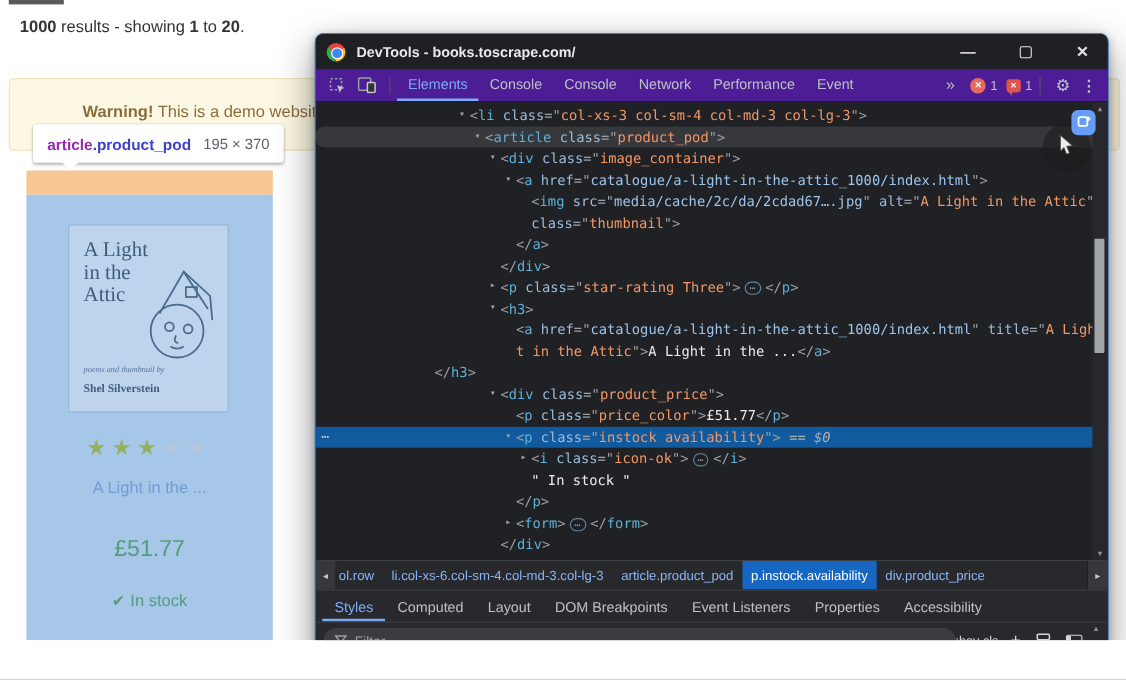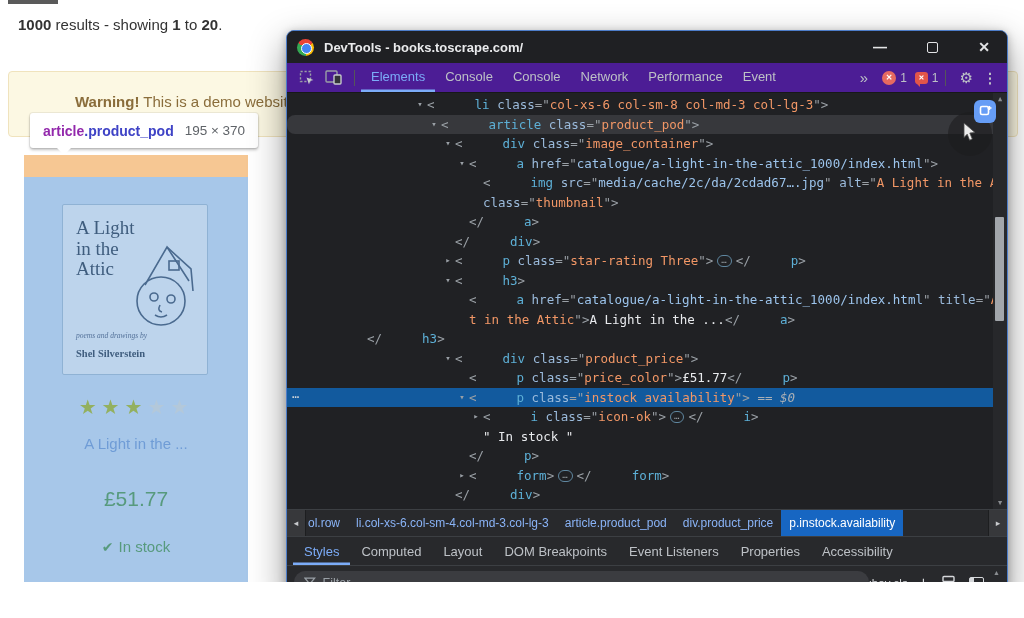--- a/index.html
+++ b/index.html
@@ -77,21 +77,21 @@
   .gear { color:#bdc1c6; font-size:15px; margin:0 10px 0 8px; cursor:pointer; }
   .kebab { color:#bdc1c6; font-size:14px; font-weight:bold; margin-right:10px; letter-spacing:0; cursor:pointer; }
 
   
   .code { flex:1 1 auto; position:relative; background:#202124; overflow:hidden; padding-top:2px;
     font-family:"DejaVu Sans Mono","Liberation Mono",monospace; font-size:12.5px; color:#e8eaed; }
   .code-line { height:19.5px; line-height:19.5px; white-space:pre; position:relative; cursor:pointer; }
   .code-line.hov { background:#37383c; border-radius:8px 0 0 8px; }
   .code-line.sel { background:#125a9e; }
   .exp { position:absolute; top:0; width:12px; text-align:center; color:#9aa0a6; font-size:9px; }
-  .tk-p { color:#9aa0a6; } .tk-t { color:#5db0d7;margin-left:40px; } .tk-a { color:#9bbbdc; }
+  .tk-p { color:#9aa0a6; } .tk-t { color:#5db0d7; } .tk-a { color:#9bbbdc; }
   .tk-v { color:#f29766; } .tk-l { color:#9cc4ec; }
   .tk-x { color:#e8eaed; } .tk-d { color:#aab0b6; font-style:italic; }
   .tk-b { display:inline-block; border:1px solid #5f87a0; border-radius:8px; color:#9aa0a6; font-size:9px;
     height:12px; line-height:9px; padding:0 3px; margin:0 4px; vertical-align:2px; letter-spacing:1px; cursor:pointer; }
   .sel-dots { position:absolute; left:5px; top:0; color:#d2d5d9; font-size:12px; letter-spacing:1px; }
   .code-scroll { position:absolute; right:0; top:0; width:14px; height:100%; background:#27282b; }
   .scroll-arrow { position:absolute; left:0; width:14px; text-align:center; color:#8a8d91; font-size:7px; cursor:pointer; }
   .scroll-thumb { position:absolute; left:2px; top:124px; width:9px; height:104px; background:#a2a6ab; border-radius:1px; cursor:pointer; }
 
   
@@ -156,21 +156,21 @@
             <circle cx="34" cy="62" r="24"></circle>
             <path d="M18 46 L40 8 L62 42"></path>
             <path d="M40 8 L64 30 L66 52"></path>
             <rect x="42" y="22" width="10" height="9"></rect>
             <circle cx="27" cy="58" r="4"></circle>
             <circle cx="44" cy="60" r="4"></circle>
             <path d="M33 66 q-3 6 2 7"></path>
             <path d="M28 76 q6 4 12 0"></path>
           </g>
         </svg>
-        <div class="cover-sub">poems and drawings by</div>
+        <div class="cover-sub">poems and thumbnail by</div>
         <div class="cover-author">Shel Silverstein</div>
       </div>
       <div class="stars" id="stars"><span class="star filled">★</span><span class="star filled">★</span><span class="star filled">★</span><span class="star empty">★</span><span class="star empty">★</span></div>
       <div class="card-title">A Light in the ...</div>
       <div class="price">£51.77</div>
       <div class="stock"><span class="check">✔</span><span>In stock</span></div>
       <div class="add-btn">Add to basket</div>
     </div>
     <div class="band-bottom"></div>
   </div>
@@ -214,33 +214,33 @@
       <div class="badge-count">1</div>
       <div class="badge-iss">✕</div>
       <div class="badge-count">1</div>
       <div class="tb-sep"></div>
       <div class="gear">⚙</div>
       <div class="kebab">⋮</div>
     </div>
 
     <div class="code" id="code-panel">
       <div id="code-lines">
-          <div class="code-line" style="padding-left: 140px;"><span class="exp" style="left: 127px;">▾</span><span class="tk-p">&lt;</span><span class="tk-t">li</span><span class="tk-p"> </span><span class="tk-a">class</span><span class="tk-p">="</span><span class="tk-v">col-xs-6 col-sm-8 col-md-3 col-lg-3</span><span class="tk-p">"&gt;</span></div>
+          <div class="code-line" style="padding-left: 140px;"><span class="exp" style="left: 127px;">▾</span><span class="tk-p">&lt;</span><span class="tk-t">li</span><span class="tk-p"> </span><span class="tk-a">class</span><span class="tk-p">="</span><span class="tk-v">col-xs-3 col-sm-4 col-md-3 col-lg-3</span><span class="tk-p">"&gt;</span></div>
           <div class="code-line hov" style="padding-left: 154px;"><span class="exp" style="left: 141px;">▾</span><span class="tk-p">&lt;</span><span class="tk-t">article</span><span class="tk-p"> </span><span class="tk-a">class</span><span class="tk-p">="</span><span class="tk-v">product_pod</span><span class="tk-p">"&gt;</span></div>
           <div class="code-line" style="padding-left: 168px;"><span class="exp" style="left: 155px;">▾</span><span class="tk-p">&lt;</span><span class="tk-t">div</span><span class="tk-p"> </span><span class="tk-a">class</span><span class="tk-p">="</span><span class="tk-v">image_container</span><span class="tk-p">"&gt;</span></div>
           <div class="code-line" style="padding-left: 182px;"><span class="exp" style="left: 169px;">▾</span><span class="tk-p">&lt;</span><span class="tk-t">a</span><span class="tk-p"> </span><span class="tk-a">href</span><span class="tk-p">="</span><span class="tk-l">catalogue/a-light-in-the-attic_1000/index.html</span><span class="tk-p">"&gt;</span></div>
           <div class="code-line" style="padding-left: 196px;"><span class="tk-p">&lt;</span><span class="tk-t">img</span><span class="tk-p"> </span><span class="tk-a">src</span><span class="tk-p">="</span><span class="tk-l">media/cache/2c/da/2cdad67….jpg</span><span class="tk-p">" </span><span class="tk-a">alt</span><span class="tk-p">="</span><span class="tk-v">A Light in the Attic</span><span class="tk-p">"</span></div>
           <div class="code-line" style="padding-left: 196px;"><span class="tk-a">class</span><span class="tk-p">="</span><span class="tk-v">thumbnail</span><span class="tk-p">"&gt;</span></div>
           <div class="code-line" style="padding-left: 182px;"><span class="tk-p">&lt;/</span><span class="tk-t">a</span><span class="tk-p">&gt;</span></div>
           <div class="code-line" style="padding-left: 168px;"><span class="tk-p">&lt;/</span><span class="tk-t">div</span><span class="tk-p">&gt;</span></div>
           <div class="code-line" style="padding-left: 168px;"><span class="exp" style="left: 155px;">▸</span><span class="tk-p">&lt;</span><span class="tk-t">p</span><span class="tk-p"> </span><span class="tk-a">class</span><span class="tk-p">="</span><span class="tk-v">star-rating Three</span><span class="tk-p">"&gt;</span><span class="tk-b">…</span><span class="tk-p">&lt;/</span><span class="tk-t">p</span><span class="tk-p">&gt;</span></div>
           <div class="code-line" style="padding-left: 168px;"><span class="exp" style="left: 155px;">▾</span><span class="tk-p">&lt;</span><span class="tk-t">h3</span><span class="tk-p">&gt;</span></div>
           <div class="code-line" style="padding-left: 182px;"><span class="tk-p">&lt;</span><span class="tk-t">a</span><span class="tk-p"> </span><span class="tk-a">href</span><span class="tk-p">="</span><span class="tk-l">catalogue/a-light-in-the-attic_1000/index.html</span><span class="tk-p">" </span><span class="tk-a">title</span><span class="tk-p">="</span><span class="tk-v">A Ligh</span></div>
           <div class="code-line" style="padding-left: 182px;"><span class="tk-v">t in the Attic</span><span class="tk-p">"&gt;</span><span class="tk-x">A Light in the ...</span><span class="tk-p">&lt;/</span><span class="tk-t">a</span><span class="tk-p">&gt;</span></div>
-          <div class="code-line" style="padding-left: 80px;"><span class="tk-p">&lt;/</span><span class="tk-t">h3</span><span class="tk-p">&gt;</span></div>
+          <div class="code-line" style="padding-left: 108px;"><span class="tk-p">&lt;/</span><span class="tk-t">h3</span><span class="tk-p">&gt;</span></div>
           <div class="code-line" style="padding-left: 168px;"><span class="exp" style="left: 155px;">▾</span><span class="tk-p">&lt;</span><span class="tk-t">div</span><span class="tk-p"> </span><span class="tk-a">class</span><span class="tk-p">="</span><span class="tk-v">product_price</span><span class="tk-p">"&gt;</span></div>
           <div class="code-line" style="padding-left: 182px;"><span class="tk-p">&lt;</span><span class="tk-t">p</span><span class="tk-p"> </span><span class="tk-a">class</span><span class="tk-p">="</span><span class="tk-v">price_color</span><span class="tk-p">"&gt;</span><span class="tk-x">£51.77</span><span class="tk-p">&lt;/</span><span class="tk-t">p</span><span class="tk-p">&gt;</span></div>
           <div class="code-line sel" style="padding-left: 182px;"><span class="exp" style="left: 169px;">▾</span><span class="tk-p">&lt;</span><span class="tk-t">p</span><span class="tk-p"> </span><span class="tk-a">class</span><span class="tk-p">="</span><span class="tk-v">instock availability</span><span class="tk-p">"&gt;</span><span class="tk-d"> == $0</span><span class="sel-dots">⋯</span></div>
           <div class="code-line" style="padding-left: 196px;"><span class="exp" style="left: 183px;">▸</span><span class="tk-p">&lt;</span><span class="tk-t">i</span><span class="tk-p"> </span><span class="tk-a">class</span><span class="tk-p">="</span><span class="tk-v">icon-ok</span><span class="tk-p">"&gt;</span><span class="tk-b">…</span><span class="tk-p">&lt;/</span><span class="tk-t">i</span><span class="tk-p">&gt;</span></div>
           <div class="code-line" style="padding-left: 196px;"><span class="tk-x">" In stock "</span></div>
           <div class="code-line" style="padding-left: 182px;"><span class="tk-p">&lt;/</span><span class="tk-t">p</span><span class="tk-p">&gt;</span></div>
           <div class="code-line" style="padding-left: 182px;"><span class="exp" style="left: 169px;">▸</span><span class="tk-p">&lt;</span><span class="tk-t">form</span><span class="tk-p">&gt;</span><span class="tk-b">…</span><span class="tk-p">&lt;/</span><span class="tk-t">form</span><span class="tk-p">&gt;</span></div>
           <div class="code-line" style="padding-left: 168px;"><span class="tk-p">&lt;/</span><span class="tk-t">div</span><span class="tk-p">&gt;</span></div>
           <div class="code-line" style="padding-left: 154px;"><span class="tk-p">&lt;/</span><span class="tk-t">article</span><span class="tk-p">&gt;</span></div>
         </div>
@@ -250,22 +250,22 @@
         <div class="scroll-arrow" style="bottom:2px;">▼</div>
       </div>
     </div>
 
     <div class="crumbbar">
       <div class="crumb-btn">◂</div>
       <div class="crumbs" id="crumbs">
           <div class="crumb">ol.row</div>
           <div class="crumb">li.col-xs-6.col-sm-4.col-md-3.col-lg-3</div>
           <div class="crumb">article.product_pod</div>
+          <div class="crumb selected">p.instock.availability</div>
           <div class="crumb">div.product_price</div>
-          <div class="crumb selected">p.instock.availability</div>
         </div>
       <div class="crumb-btn right">▸</div>
     </div>
 
     <div class="stabbar" id="styles-tabs">
         <div class="stab selected">Styles</div>
         <div class="stab">Computed</div>
         <div class="stab">Layout</div>
         <div class="stab">DOM Breakpoints</div>
         <div class="stab">Event Listeners</div>

